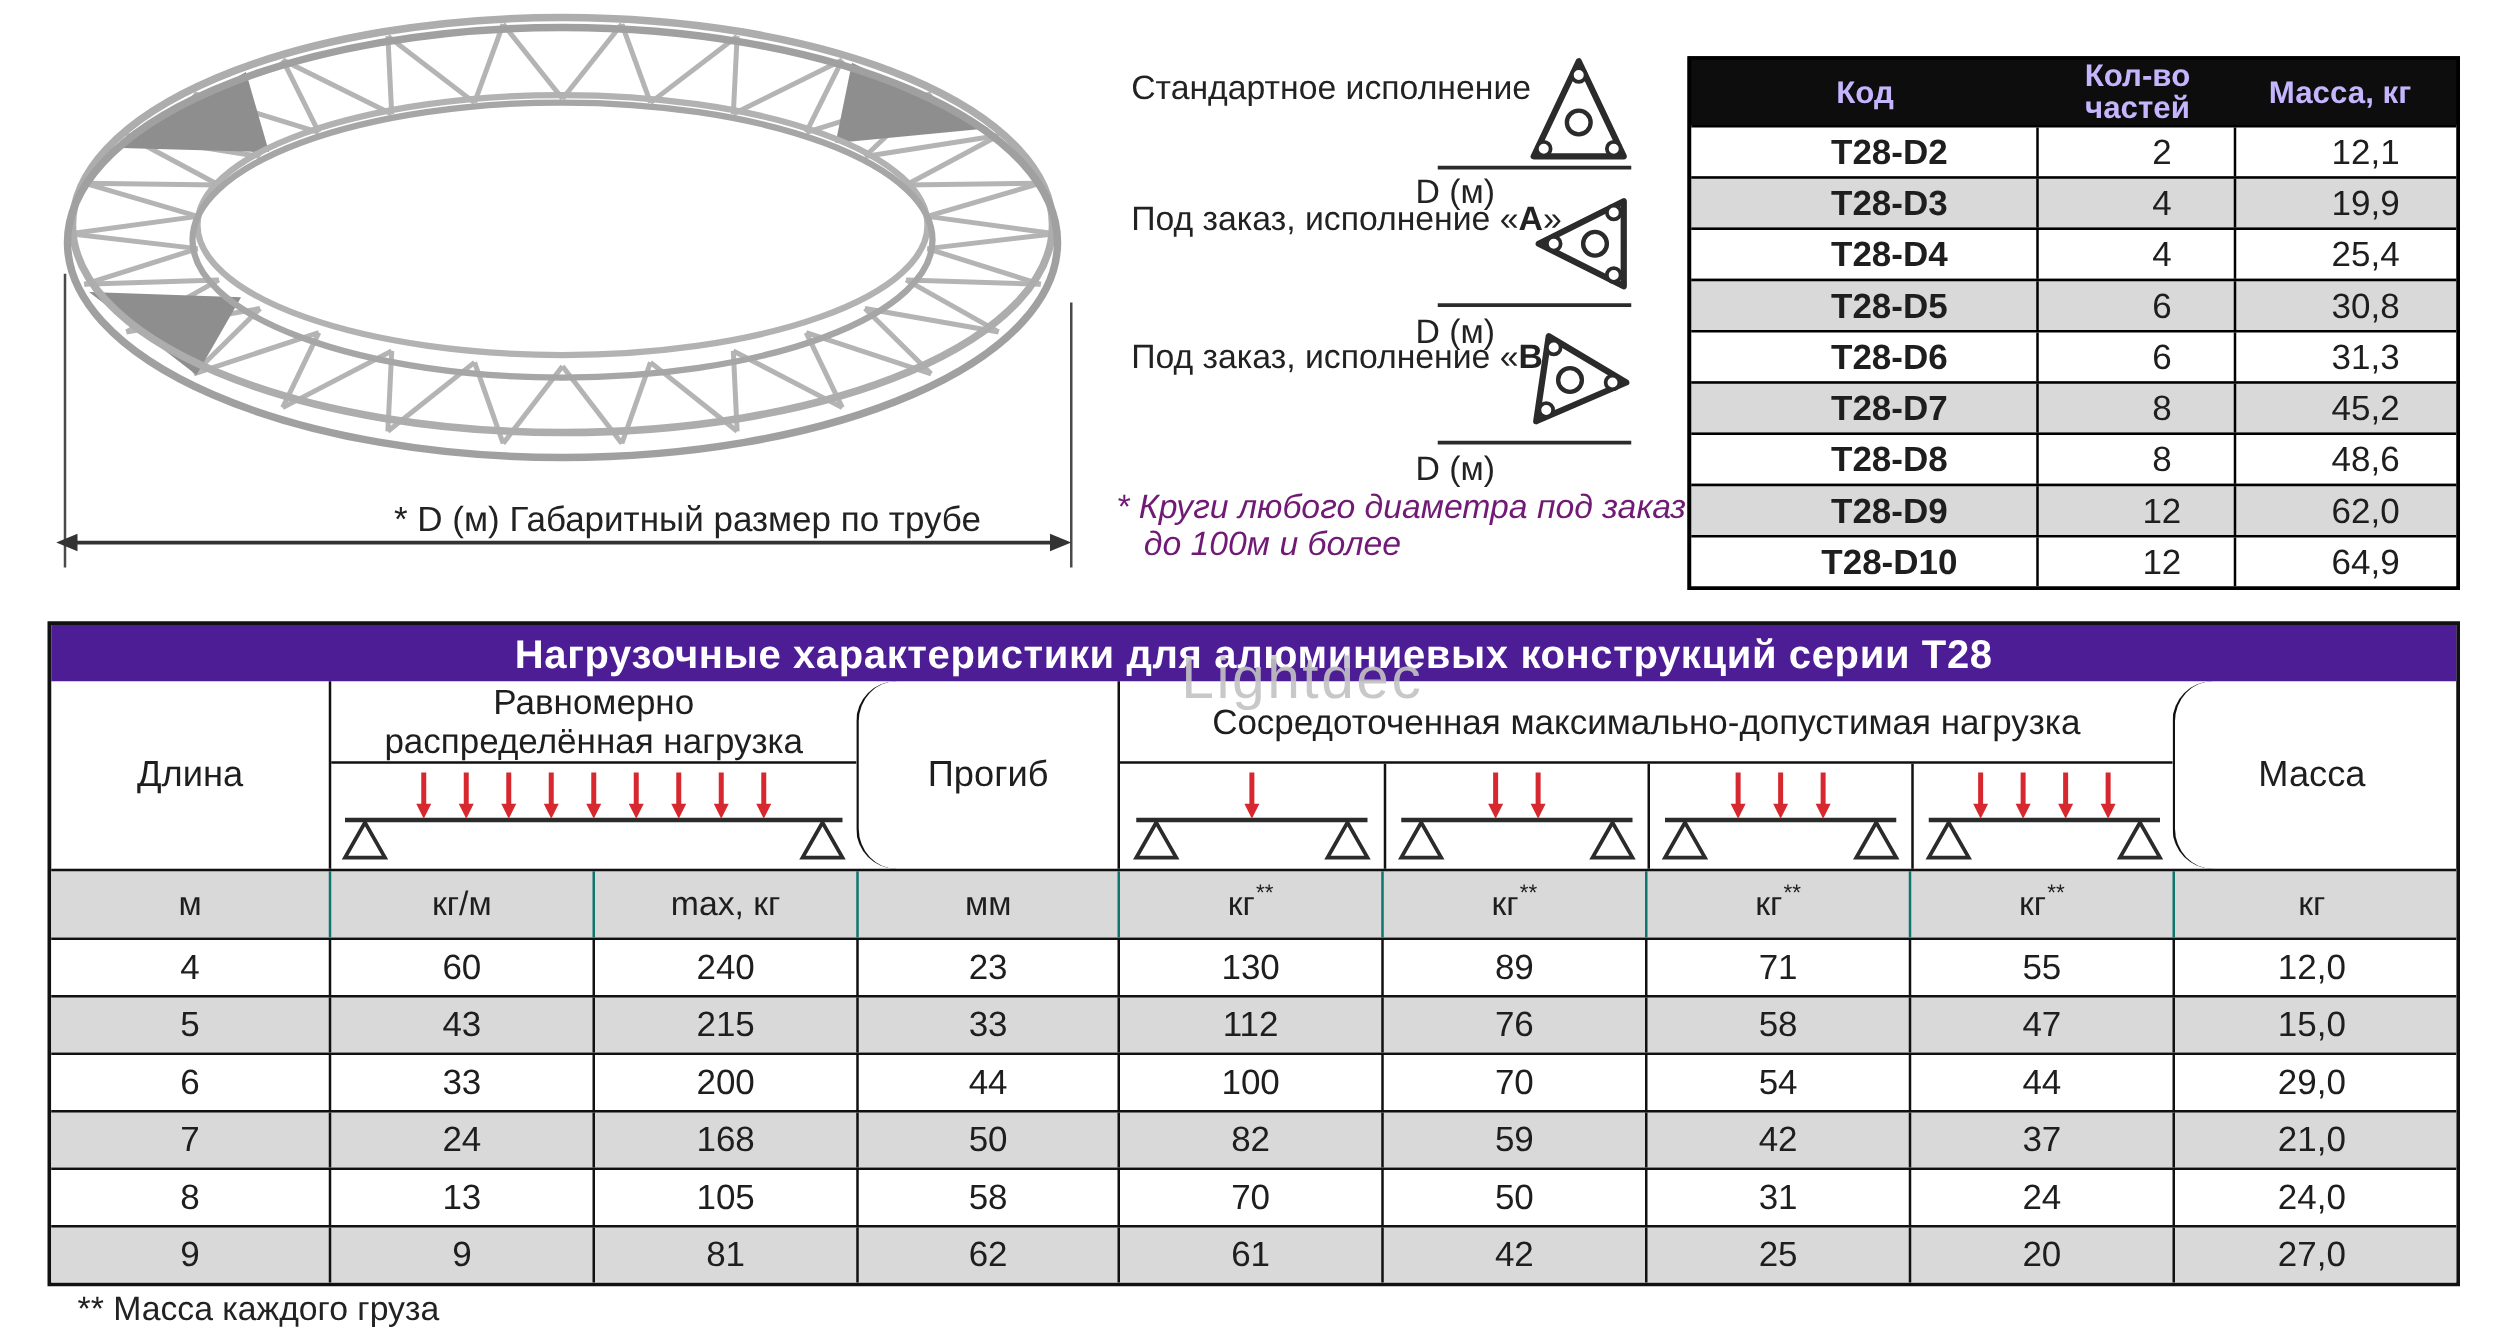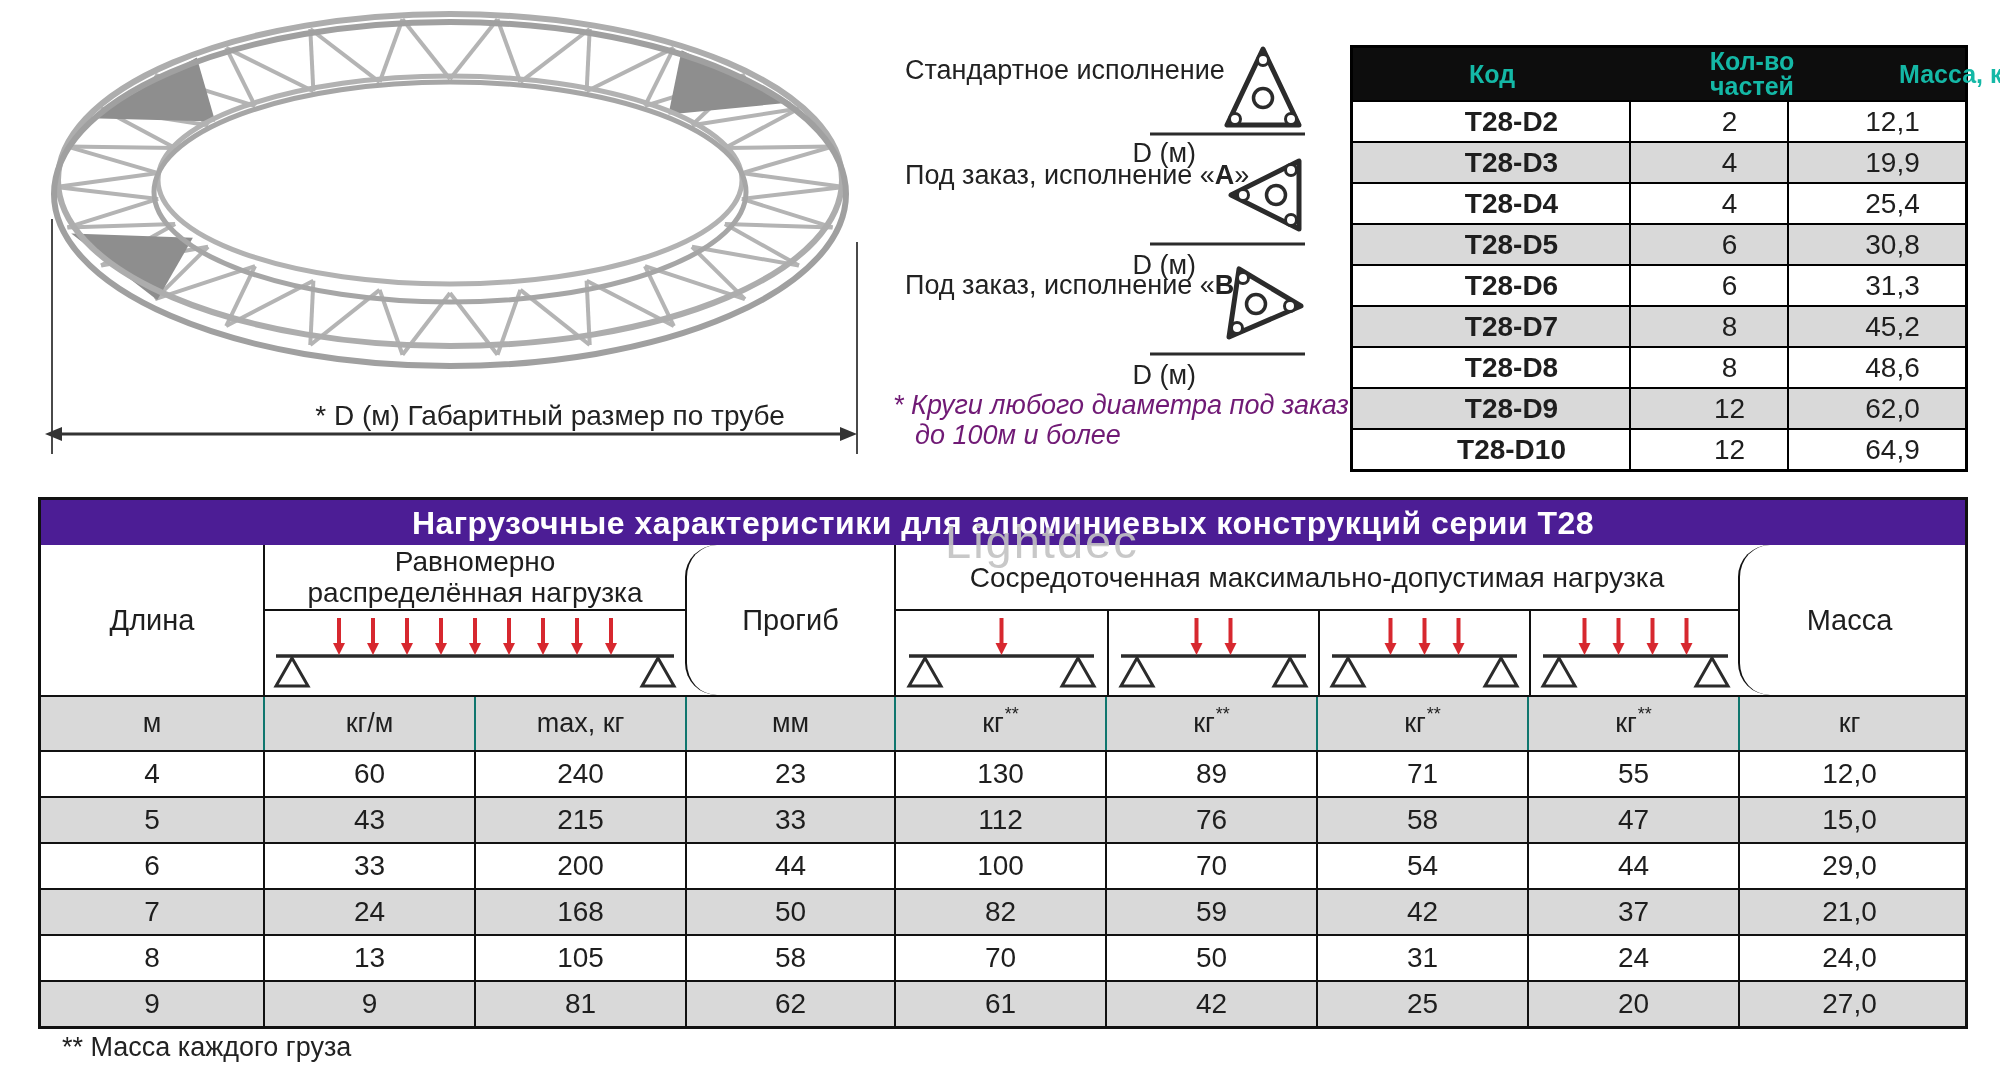--- a/index.html
+++ b/index.html
@@ -14,21 +14,21 @@
   
   .variant-label{left:905px;font-size:27px;color:#222;white-space:nowrap;}
   .variant-dim{left:1122px;width:74px;text-align:right;font-size:27px;color:#222;margin-top:40px;}
   .tri-svg{left:1150px;}
 
   .order-note{left:893px;top:390px;font-size:27px;font-style:italic;color:#701a75;line-height:30px;}
   .order-note .l2{margin-left:22px;}
 
   
   .codes-table{left:1350px;top:45px;width:612px;border:3px solid #000;background:#000;}
-  .codes-head{display:grid;grid-template-columns:278px 158px 166px;height:52px;background:#0d0d0d;color:#14b8a6;gap:42px;}
+  .codes-head{display:grid;grid-template-columns:278px 158px 166px;height:52px;background:#0d0d0d;color:#c4b5fd;}
   .codes-head .hc{display:flex;align-items:center;justify-content:center;text-align:center;
                   font-weight:bold;font-size:25px;line-height:25px;flex-direction:column;}
   .codes-row{display:grid;grid-template-columns:278px 158px 166px;height:39px;background:#fff;
              border-top:2px solid #000;font-size:28px;}
   .codes-row.alt{background:#d9d9d9;}
   .codes-row .cell{display:flex;align-items:center;justify-content:center;border-right:2px solid #000;margin-left:41px;}
   .codes-row .cell:last-child{border-right:none;}
   .codes-row .cell.code{font-weight:bold;}
 
   

